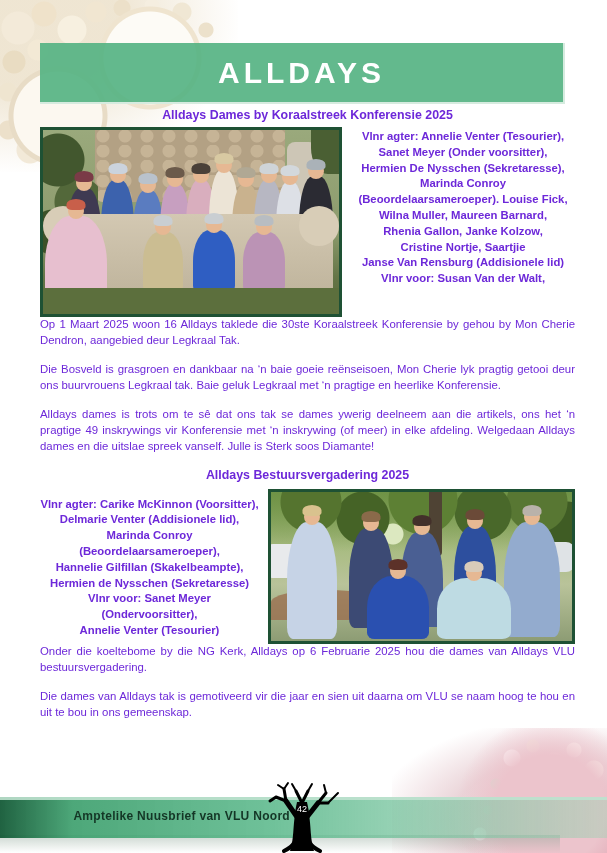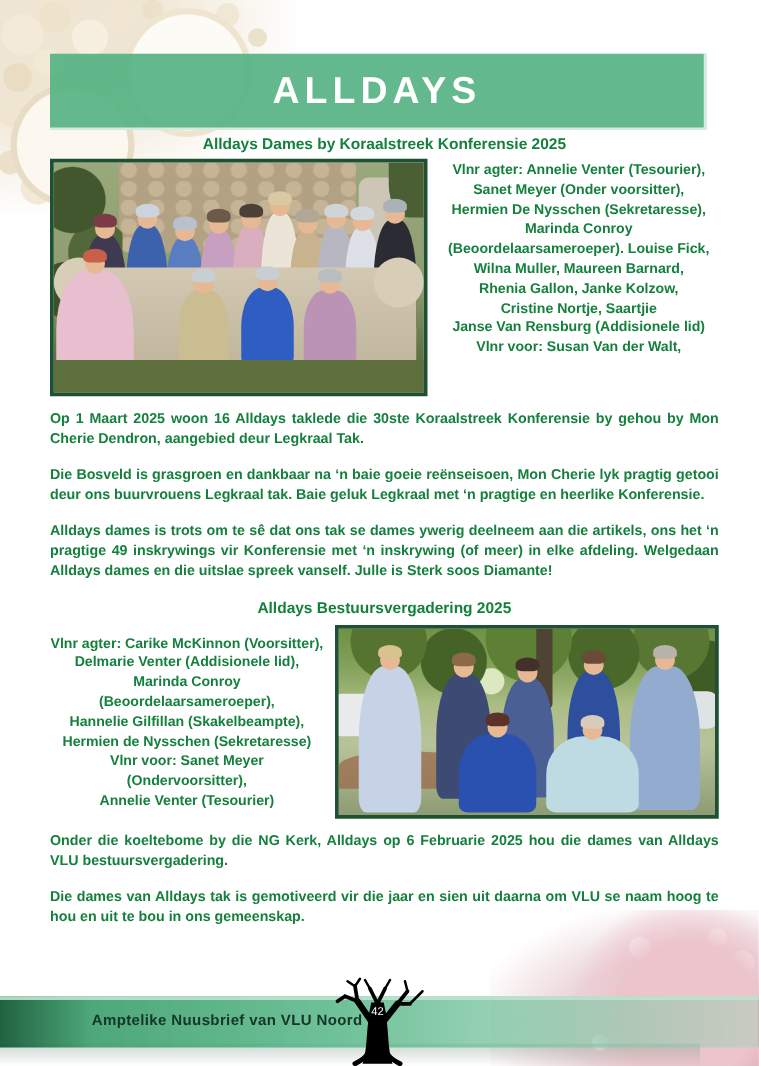--- a/index.html
+++ b/index.html
@@ -43,31 +43,31 @@
       radial-gradient(circle at 88px 106px,#ffffff 0 6px,rgba(255,255,255,0) 7px),
       radial-gradient(ellipse at 78% 72%,rgba(231,205,210,0.85) 0 45%,rgba(231,205,210,0) 78%);}
 
   
   .banner{position:absolute;left:40px;top:43px;width:523px;height:59px;z-index:2;
     background:rgba(86,179,131,0.92);border-right:2px solid #d6ebdf;border-bottom:2px solid #d6ebdf;
     display:flex;align-items:center;justify-content:center;}
   .banner-title{color:#fff;font-size:30px;font-weight:bold;letter-spacing:4px;}
 
   
-  .content{position:absolute;left:40px;top:108px;width:535px;z-index:2;color:#15803d;}
+  .content{position:absolute;left:40px;top:108px;width:535px;z-index:2;color:#6d28d9;}
   .sec-heading{font-size:12.4px;font-weight:bold;text-align:center;margin:0 0 5px 0;}
   .row{display:flex;align-items:flex-start;}
   .photo{border:3px solid #1e5134;position:relative;overflow:hidden;flex-shrink:0;}
   .photo1{width:296px;height:184px;background:linear-gradient(180deg,#9aa97c 0%,#8d9b6d 55%,#647547 80%,#566639 100%);}
   .photo2{width:301px;height:149px;background:linear-gradient(180deg,#88a45c 0%,#a9bc82 38%,#b9c39a 62%,#8d9c74 100%);}
   .caption{flex:1;font-size:11.3px;font-weight:bold;text-align:center;line-height:15.8px;padding-top:2px;}
   .cap-right{padding-left:9px;}
   .cap-left{padding-right:9px;}
   .para{font-size:11.4px;line-height:15.6px;text-align:justify;margin:0 0 14px 0;}
-  .paras{margin-top:11px;font-weight:bold;}
+  .paras{margin-top:0;}
   .sec2-heading{margin-top:3px;}
   .row2{margin-top:7px;align-items:center;}
 
   
   .ph-layer{position:absolute;}
   .people{position:absolute;left:0;top:0;right:0;bottom:0;}
   .pp{position:absolute;border-radius:40% 40% 12% 12%/50% 50% 10% 10%;}
   .pp::before{content:"";position:absolute;left:50%;transform:translateX(-50%);top:-13px;width:16px;height:16px;border-radius:50%;background:#e6b893;}
   .pp::after{content:"";position:absolute;left:50%;transform:translateX(-50%);top:-17px;width:19px;height:11px;border-radius:50% 50% 30% 30%;background:var(--hair,#9a8a7a);}
   .wall1{left:52px;top:0;width:190px;height:72px;background:#b3a184;border-radius:0 0 8px 8px;

